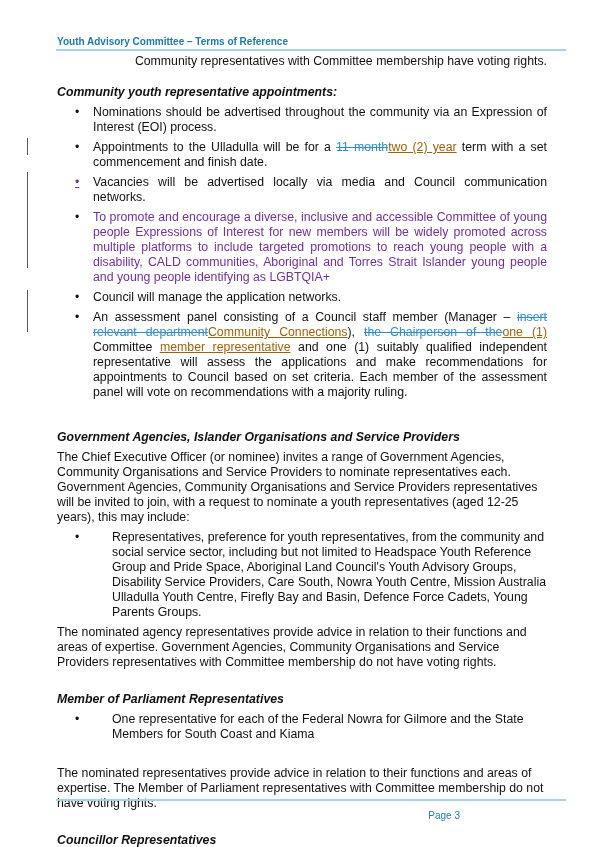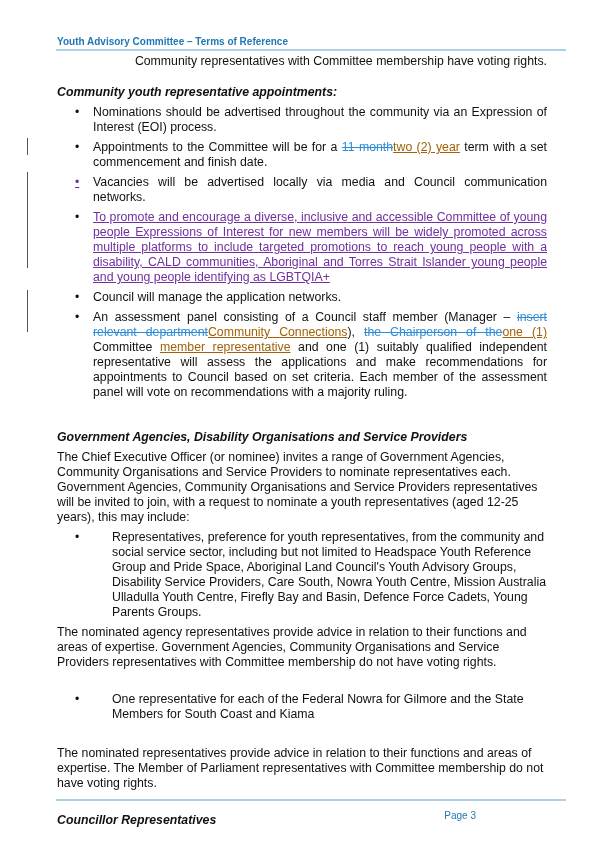--- a/index.html
+++ b/index.html
@@ -2,31 +2,31 @@
 <html><head>
   <meta charset="utf-8">
   <style>
     html, body { margin: 0; padding: 0; background: #ffffff; }
     body { width: 600px; height: 847px; position: relative; overflow: hidden;
       font-family: "Liberation Sans", sans-serif; color: #111; }
     .page { position: absolute; left: 0; top: 0; width: 512px; height: 847px; }
     .header-title { position: absolute; left: 57px; top: 36px; font-size: 10px; font-weight: bold; color: #1f78b4; }
     .header-rule { position: absolute; left: 56px; top: 49px; width: 510px; height: 2px; background: #a9d2e2; }
     .footer-rule { position: absolute; left: 56px; top: 799px; width: 510px; height: 2px; background: #a9d2e2; }
-    .page-num { position: absolute; right: 36px; top: 810px; font-size: 10px; color: #1f78b4; text-align: right; }
+    .page-num { position: absolute; right: 52px; top: 810px; font-size: 10px; color: #1f78b4; text-align: right; }
     .content { position: absolute; left: 57px; top: 54px; width: 490px; font-size: 12.3px; line-height: 15px; }
     p { margin: 0; }
     .h { font-weight: bold; font-style: italic; margin-top: 13px; }
     .bl { position: relative; padding-left: 36px; text-align: justify; }
     .bl .dot { position: absolute; left: 18px; top: 0; }
     .bl2 { position: relative; padding-left: 55px; }
     .bl2 .dot { position: absolute; left: 18px; top: 0; }
     .del { color: #2e8bd6; text-decoration: line-through; }
     .ins { color: #a16207; text-decoration: underline; }
-    .ins-purple { color: #7030a0; text-decoration: underline; }
+    .ins-purple { color: #7030a0; }
     .purple-dot { color: #7030a0; text-decoration: underline; }
     .chbar { position: absolute; left: 27px; width: 1px; background: #555; }
   </style>
 </head>
 <body>
 
 <div class="page">
   <div class="header-title">Youth Advisory Committee – Terms of Reference</div>
   <div class="header-rule"></div>
 
@@ -39,21 +39,21 @@
 
     <p class="h" style="margin-bottom:5px;">Community youth representative appointments:</p>
 
     <div class="bl" style="margin-bottom:5px;">
       <span class="dot">•</span>
       <span>Nominations should be advertised throughout the community via an Expression of Interest (EOI) process.</span>
     </div>
 
     <div class="bl" style="margin-bottom:5px;">
       <span class="dot">•</span>
-      <span>Appointments to the Committee will be for a </span><span class="del">11 month</span><span class="ins">two (2) year</span><span> term with a set commencement and finish date.</span>
+      <span>Appointments to the Ulladulla will be for a </span><span class="del">11 month</span><span class="ins">two (2) year</span><span> term with a set commencement and finish date.</span>
     </div>
 
     <div class="bl" style="margin-bottom:5px;">
       <span class="dot purple-dot" style="padding-right:8px;">•</span>
       <span>Vacancies will be advertised locally via media and Council communication networks.</span>
     </div>
 
     <div class="bl" style="margin-bottom:5px;">
       <span class="dot">•</span>
       <span class="ins-purple">To promote and encourage a diverse, inclusive and accessible Committee of young people Expressions of Interest for new members will be widely promoted across multiple platforms to include targeted promotions to reach young people with a disability, CALD communities, Aboriginal and Torres Strait Islander young people and young people identifying as LGBTQIA+</span>
@@ -62,28 +62,29 @@
     <div class="bl" style="margin-bottom:5px;">
       <span class="dot">•</span>
       <span>Council will manage the application networks.</span>
     </div>
 
     <div class="bl" style="margin-bottom:30px;">
       <span class="dot">•</span>
       <span>An assessment panel consisting of a Council staff member (Manager – </span><span class="del">insert relevant department</span><span class="ins">Community Connections</span><span>), </span><span class="del">the Chairperson of the</span><span class="ins">one (1)</span><span> Committee </span><span class="ins">member representative</span><span> and one (1) suitably qualified independent representative will assess the applications and make recommendations for appointments to Council based on set criteria. Each member of the assessment panel will vote on recommendations with a majority ruling.</span>
     </div>
 
-    <p class="h" style="margin-bottom:5px;">Government Agencies, Disability Organisations and Service Providers</p>
+    <p class="h" style="margin-bottom:5px;">Government Agencies, Islander Organisations and Service Providers</p>
     <p style="margin-bottom:5px;">The Chief Executive Officer (or nominee) invites a range of Government Agencies, Community Organisations and Service Providers to nominate representatives each. Government Agencies, Community Organisations and Service Providers representatives will be invited to join, with a request to nominate a youth representatives (aged 12-25 years), this may include:</p>
     <div class="bl2" style="margin-bottom:5px;">
       <span class="dot">•</span>
       <span>Representatives, preference for youth representatives, from the community and social service sector, including but not limited to Headspace Youth Reference Group and Pride Space, Aboriginal Land Council's Youth Advisory Groups, Disability Service Providers, Care South, Nowra Youth Centre, Mission Australia Ulladulla Youth Centre, Firefly Bay and Basin, Defence Force Cadets, Young Parents Groups.</span>
     </div>
     <p style="margin-bottom:22px;">The nominated agency representatives provide advice in relation to their functions and areas of expertise. Government Agencies, Community Organisations and Service Providers representatives with Committee membership do not have voting rights.</p>
 
+    <p class="h" style="margin-bottom:5px;">Member of Parliament Representatives</p>
     <div class="bl2" style="margin-bottom:5px;">
       <span class="dot">•</span>
       <span>One representative for each of the Federal Nowra for Gilmore and the State Members for South Coast and Kiama</span>
     </div>
     <p style="margin-bottom:22px;margin-top:24px;">The nominated representatives provide advice in relation to their functions and areas of expertise. The Member of Parliament representatives with Committee membership do not have voting rights.</p>
 
     <p class="h">Councillor Representatives</p>
   </div>
 
   <div class="footer-rule"></div>

